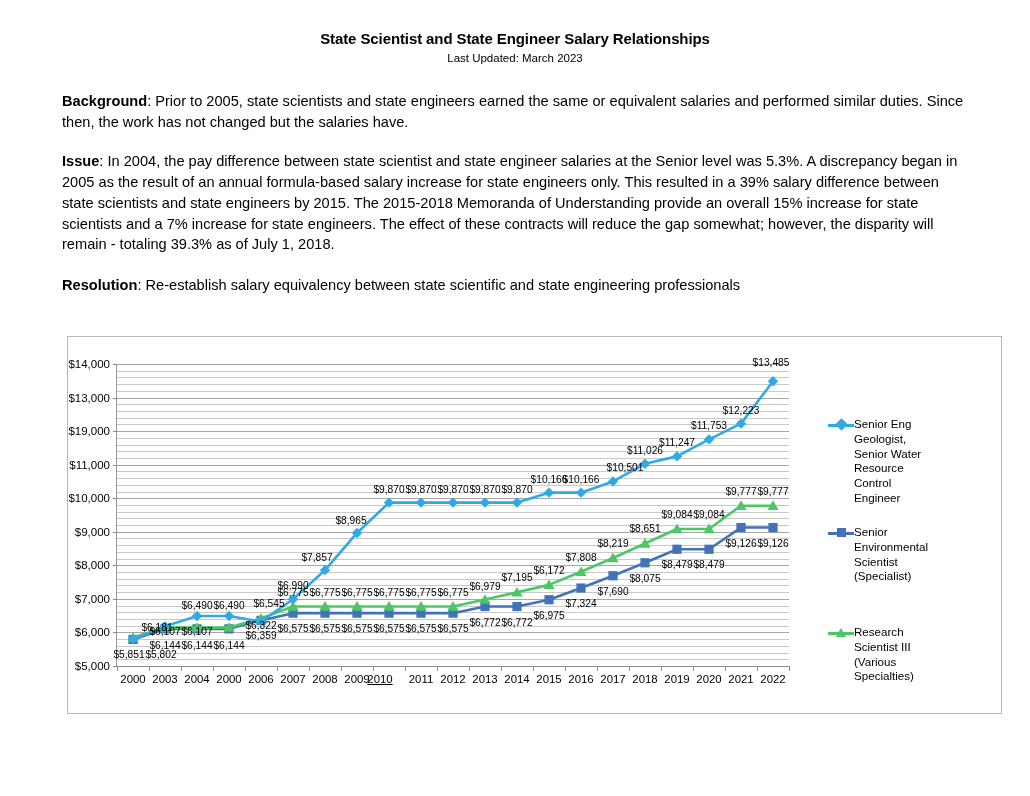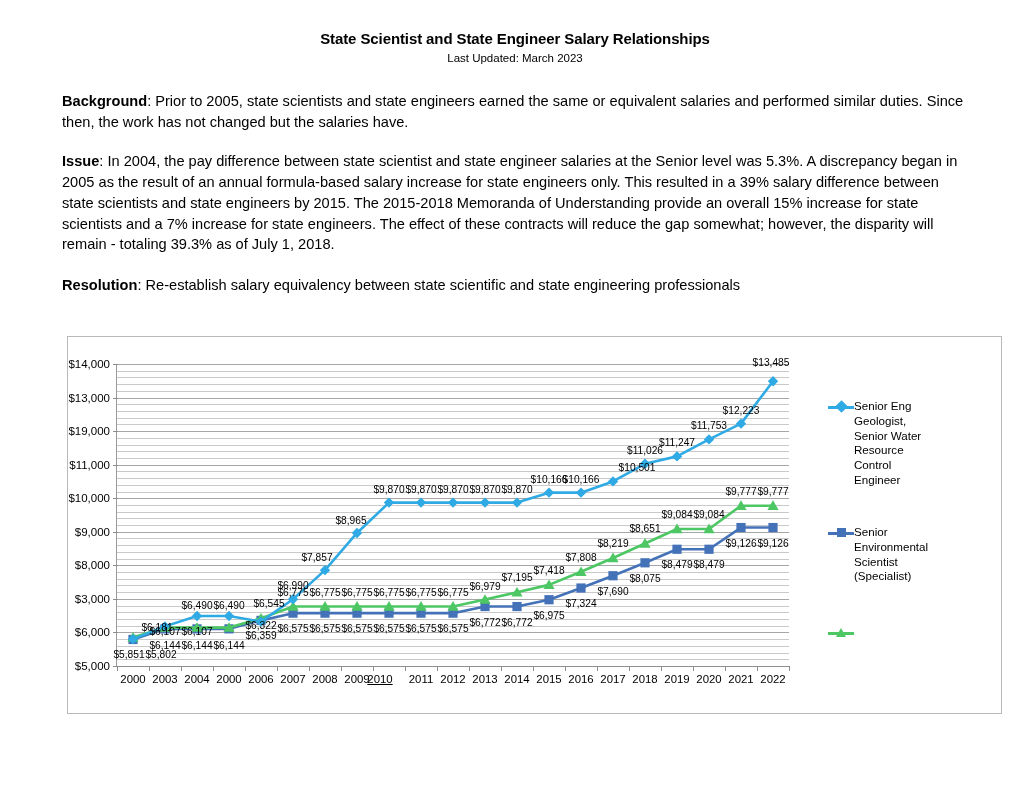--- a/index.html
+++ b/index.html
@@ -206,21 +206,21 @@
           <div class="gridline minor" style="top: 20.1333px;"></div>
           <div class="gridline minor" style="top: 13.4222px;"></div>
           <div class="gridline minor" style="top: 6.71111px;"></div>
           <div class="gridline" style="top: 0px;"></div>
         </div>
       <div id="ylabels">
           <div class="ylabel" style="top: 302px;">$5,000</div>
           <div class="ytick" style="top: 302px;"></div>
           <div class="ylabel" style="top: 268.444px;">$6,000</div>
           <div class="ytick" style="top: 268.444px;"></div>
-          <div class="ylabel" style="top: 234.889px;">$3,000</div>
+          <div class="ylabel" style="top: 234.889px;">$7,000</div>
           <div class="ytick" style="top: 234.889px;"></div>
           <div class="ylabel" style="top: 201.333px;">$8,000</div>
           <div class="ytick" style="top: 201.333px;"></div>
           <div class="ylabel" style="top: 167.778px;">$9,000</div>
           <div class="ytick" style="top: 167.778px;"></div>
           <div class="ylabel" style="top: 134.222px;">$10,000</div>
           <div class="ytick" style="top: 134.222px;"></div>
           <div class="ylabel" style="top: 100.667px;">$11,000</div>
           <div class="ytick" style="top: 100.667px;"></div>
           <div class="ylabel" style="top: 67.1111px;">$19,000</div>
@@ -359,21 +359,21 @@
           <div class="dlabel" style="left: 176px; top: 222.224px;">$6,990</div>
           <div class="dlabel" style="left: 200px; top: 194.132px;">$7,857</div>
           <div class="dlabel" style="left: 234px; top: 156.952px;">$8,965</div>
           <div class="dlabel" style="left: 272px; top: 125.584px;">$9,870</div>
           <div class="dlabel" style="left: 304px; top: 125.584px;">$9,870</div>
           <div class="dlabel" style="left: 336px; top: 125.584px;">$9,870</div>
           <div class="dlabel" style="left: 368px; top: 125.584px;">$9,870</div>
           <div class="dlabel" style="left: 400px; top: 125.584px;">$9,870</div>
           <div class="dlabel" style="left: 432px; top: 115.652px;">$10,166</div>
           <div class="dlabel" style="left: 464px; top: 115.652px;">$10,166</div>
-          <div class="dlabel" style="left: 520px; top: 104.411px;">$10,501</div>
+          <div class="dlabel" style="left: 508px; top: 104.411px;">$10,501</div>
           <div class="dlabel" style="left: 528px; top: 86.7942px;">$11,026</div>
           <div class="dlabel" style="left: 560px; top: 79.3784px;">$11,247</div>
           <div class="dlabel" style="left: 592px; top: 62.3993px;">$11,753</div>
           <div class="dlabel" style="left: 624px; top: 46.6282px;">$12,223</div>
           <div class="dlabel" style="left: 654px; top: -0.718889px;">$13,485</div>
           <div class="dlabel" style="left: 48px; top: 267.854px;">$6,107</div>
           <div class="dlabel" style="left: 80px; top: 267.854px;">$6,107</div>
           <div class="dlabel" style="left: 144px; top: 272.398px;">$6,359</div>
           <div class="dlabel" style="left: 176px; top: 265.15px;">$6,575</div>
           <div class="dlabel" style="left: 208px; top: 265.15px;">$6,575</div>
@@ -397,47 +397,48 @@
           <div class="dlabel" style="left: 112px; top: 281.612px;">$6,144</div>
           <div class="dlabel" style="left: 152px; top: 240.351px;">$6,545</div>
           <div class="dlabel" style="left: 176px; top: 229.439px;">$6,775</div>
           <div class="dlabel" style="left: 208px; top: 229.439px;">$6,775</div>
           <div class="dlabel" style="left: 240px; top: 229.439px;">$6,775</div>
           <div class="dlabel" style="left: 272px; top: 229.439px;">$6,775</div>
           <div class="dlabel" style="left: 304px; top: 229.439px;">$6,775</div>
           <div class="dlabel" style="left: 336px; top: 229.439px;">$6,775</div>
           <div class="dlabel" style="left: 368px; top: 222.594px;">$6,979</div>
           <div class="dlabel" style="left: 400px; top: 214.346px;">$7,195</div>
-          <div class="dlabel" style="left: 432px; top: 206.863px;">$7,418</div>
+          <div class="dlabel" style="left: 432px; top: 206.863px;">$6,172</div>
           <div class="dlabel" style="left: 464px; top: 193.776px; text-align: center;">$7,808</div>
           <div class="dlabel" style="left: 496px; top: 179.985px;">$8,219</div>
           <div class="dlabel" style="left: 528px; top: 165.489px;">$8,651</div>
           <div class="dlabel" style="left: 560px; top: 150.959px;">$9,084</div>
           <div class="dlabel" style="left: 592px; top: 150.959px;">$9,084</div>
           <div class="dlabel" style="left: 624px; top: 127.705px;">$9,777</div>
           <div class="dlabel" style="left: 656px; top: 127.705px;">$9,777</div>
         </div>
     </div>
     <div id="legend">
-        <div class="legend-row" style="top: 22px;">
+        <div class="legend-row" style="top: 40px;">
           <div class="legend-key">
             <div class="kline" style="background: rgb(47, 170, 228);"></div>
             <div class="kmark" style="background: rgb(47, 170, 228); transform: rotate(45deg);"></div>
           </div>
           <div class="legend-text">Senior Eng Geologist, Senior Water Resource Control Engineer</div>
         </div>
         <div class="legend-row" style="top: 148px;">
           <div class="legend-key">
             <div class="kline" style="background: rgb(68, 114, 184);"></div>
             <div class="kmark" style="background: rgb(68, 114, 184);"></div>
           </div>
           <div class="legend-text">Senior Environmental Scientist (Specialist)</div>
         </div>
         <div class="legend-row" style="top: 248px;">
           <div class="legend-key">
             <div class="kline" style="background: rgb(76, 199, 100);"></div>
             <div class="kmark" style="background: transparent; width: 0px; height: 0px; border-left: 5.5px solid transparent; border-right: 5.5px solid transparent; border-bottom: 9px solid rgb(76, 199, 100); left: 8px;"></div>
           </div>
+          <div class="legend-text">Research Scientist III (Various Specialties)</div>
         </div>
       </div>
   </div>
 
 </div>
 
 </body></html>

